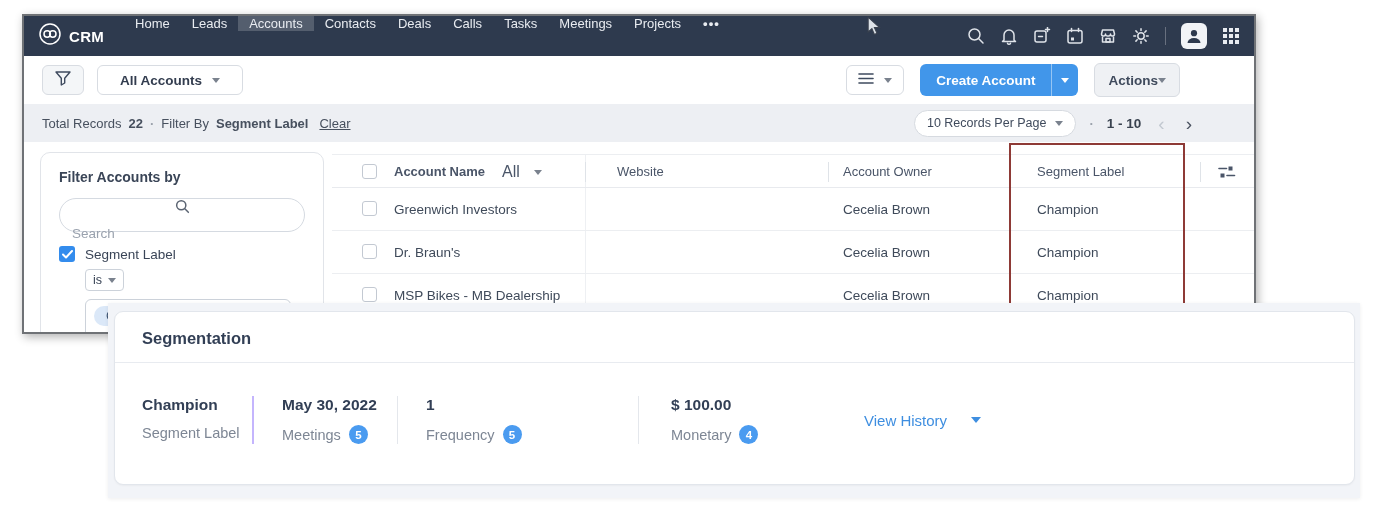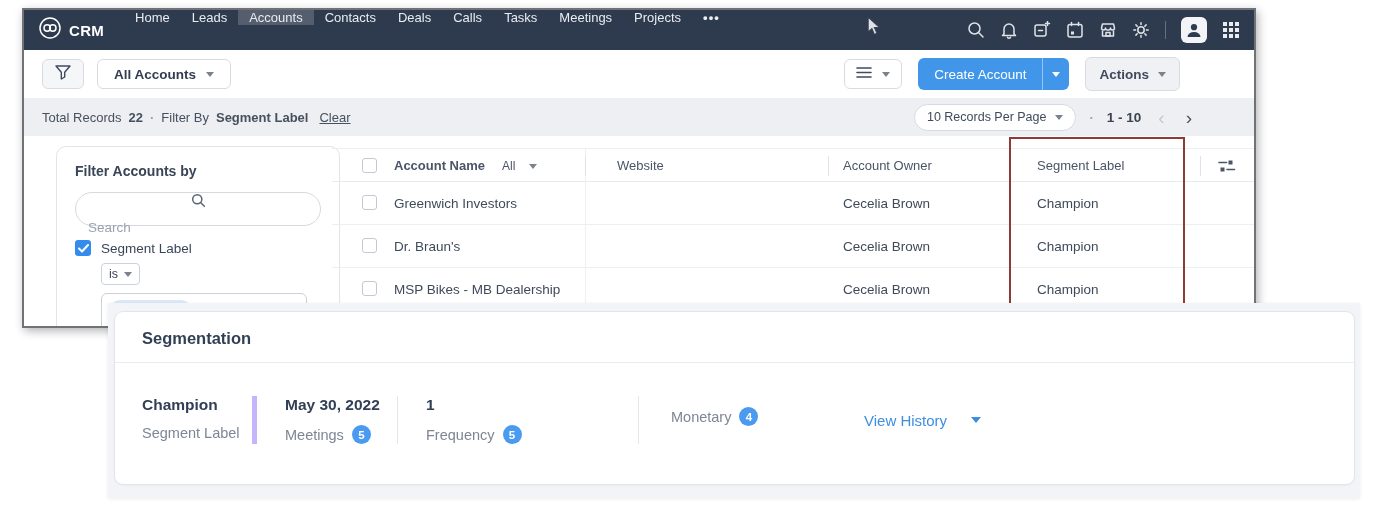--- a/index.html
+++ b/index.html
@@ -1,47 +1,47 @@
 <!DOCTYPE html>
 <html><head>
 <meta charset="utf-8">
 <style>
   * { margin:0; padding:0; box-sizing:border-box; }
   body { width:1386px; height:506px; background:#ffffff; font-family:"Liberation Sans", sans-serif; }
   .stage { position:relative; width:1386px; height:506px; background:#fff; overflow:hidden; }
 
   
-  .window { position:absolute; left:22px; top:8px; width:1234px; height:320px;
+  .window { position:absolute; left:22px; top:14px; width:1234px; height:320px;
             background:#d946ef; border:2px solid #6f7276; overflow:hidden;
             box-shadow:2px 3px 9px rgba(0,0,0,.30); z-index:1; }
 
   
   .navbar { height:40px; background:#2e3a4e; display:flex; align-items:stretch; padding:0 14px; }
   .brand { display:flex; align-items:center; gap:7px; margin-right:20px; }
   .brand-text { color:#fff; font-size:15px; font-weight:700; letter-spacing:.3px; }
   .nav-items { display:flex; align-items:flex-start; }
   .nav-item { display:flex; align-items:center; padding:0 11px; color:#e9ecf1; font-size:13px; cursor:default; }
   .nav-item.active { background:#545e6e; }
   .nav-item.more { letter-spacing:1px; font-weight:700; }
   .nav-right { margin-left:auto; display:flex; align-items:center; gap:15px; }
   .nav-right svg { display:block; }
   .nav-sep { width:1px; height:18px; background:rgba(255,255,255,.28); }
   .avatar { width:26px; height:26px; background:#f2f4f7; border-radius:6px; display:flex; align-items:center; justify-content:center; }
 
   
   .toolbar { height:48px; display:flex; align-items:center; padding:0 18px; background:#fff; }
   .btn { display:flex; align-items:center; border:1px solid #d8dce2; border-radius:6px; background:#fff; height:30px; }
   .funnel-btn { width:42px; justify-content:center; background:#f4f6f8; }
-  .view-selector { margin-left:13px; padding:0 16px; gap:10px; font-size:13.5px; font-weight:700; color:#333d4f; }
+  .view-selector { margin-left:13px; padding:0 22px; gap:10px; font-size:13.5px; font-weight:700; color:#333d4f; }
   .toolbar-right { margin-left:auto; display:flex; align-items:center; gap:16px; margin-right:56px; }
   .list-btn { padding:0 11px; gap:10px; }
   .create-split { display:flex; height:32px; border-radius:6px; overflow:hidden; }
-  .create-main { background:#4196ea; color:#fff; font-size:13.5px; font-weight:400; display:flex; align-items:center; padding:0 16px; }
+  .create-main { background:#4196ea; color:#fff; font-size:13.5px; font-weight:700; display:flex; align-items:center; padding:0 16px; }
   .create-caret { background:#4196ea; width:27px; display:flex; align-items:center; justify-content:center; border-left:1px solid rgba(255,255,255,.45); }
-  .actions-btn { height:16px; padding:16px 13px; gap:9px; background:#eff1f4; font-size:13.5px; font-weight:700; color:#3f4a5c; }
+  .actions-btn { height:16px; padding:16px 13px; background:#eff1f4; font-size:13.5px; font-weight:700; color:#3f4a5c; }
 
   .caret { width:0; height:0; border-left:4px solid transparent; border-right:4px solid transparent; border-top:5px solid #7a828e; }
   .caret.white { border-top-color:#fff; }
   .caret.blue { border-top-color:#3e8ee0; border-left-width:5px; border-right-width:5px; border-top-width:6px; }
 
   
   .records-bar { height:38px; background:#edeff3; display:flex; align-items:center; padding:0 18px; font-size:13px; color:#47505e; }
   .records-left { display:flex; align-items:center; gap:7px; }
   .bold { font-weight:700; }
   .dot-sep { color:#9aa1ab; font-weight:700; }
@@ -51,59 +51,59 @@
   .pg-range { font-weight:700; font-size:13.5px; color:#3a4350; }
   .chev { font-size:19px; line-height:1; padding:0 4px; }
   .chev.prev { color:#c2c8d0; }
   .chev.next { color:#4a5260; }
 
   
   .content { position:relative; height:192px; background:#fff; }
 
   
   .sidebar-card { position:absolute; left:16px; top:10px; width:284px; height:235px;
-                  border:1px solid #e1e4e9; border-radius:10px; background:#fff; padding:16px 18px;margin-left:16px; }
+                  border:1px solid #e1e4e9; border-radius:10px; background:#fff; padding:16px 18px; }
   .sidebar-title { font-size:14px; font-weight:700; color:#3a4557; }
   .search-pill { margin-top:13px; height:34px; border:1px solid #d5dae1; border-radius:17px; display:flex; align-items:center; padding:0 12px; gap:8px; background:#fff;flex-direction:column; }
   .search-pill input { border:none; outline:none; font-size:13.5px; color:#5b6472; width:100%; background:transparent; font-family:"Liberation Sans", sans-serif; }
   .search-pill input::placeholder { color:#9aa2ae; }
   .filter-row { margin-top:14px; display:flex; align-items:center; gap:10px; }
   .checkbox-checked { width:16px; height:16px; background:#338ced; border-radius:3px; display:flex; align-items:center; justify-content:center; }
   .filter-label { font-size:13.5px; color:#3a4557; }
   .op-box { margin-left:26px; margin-top:7px; display:inline-flex; align-items:center; gap:6px; border:1px solid #ccd2da; border-radius:4px; padding:3px 7px; font-size:12.5px; color:#3a4557; }
   .value-box { margin-left:26px; margin-top:8px; width:206px; height:40px; border:1px solid #ccd2da; border-radius:6px; position:relative; padding:6px 8px; background:#fff; }
   .chip { display:inline-block; background:#dbe8f8; color:#3d5372; font-size:12.5px; padding:3px 12px; border-radius:11px; }
   .value-caret { position:absolute; right:10px; top:16px; }
 
   
   .table-area { position:absolute; left:308px; top:0; right:0; bottom:0; font-size:13px; color:#4a5568; }
   .thead { position:absolute; left:0; right:0; top:12px; height:34px; border-top:1px solid #eceef1; border-bottom:1px solid #e8eaee; }
   .cell { position:absolute; line-height:34px; white-space:nowrap; }
   .cb { position:absolute; width:15px; height:15px; border:1.5px solid #c3c9d2; border-radius:3px; background:#fff; }
   .hdiv { position:absolute; width:1px; height:20px; top:7px; background:#dfe3e8; }
-  .all-filter { position:absolute; left:170px; top:0; display:flex; align-items:center; gap:14px; height:34px; font-size:12px; }
+  .all-filter { position:absolute; left:170px; top:0; display:flex; align-items:center; gap:14px; height:34px; font-size:16px; }
   .rows { position:absolute; left:0; right:0; top:46px; }
   .trow { position:relative; height:43px; border-bottom:1px solid #eceef1; font-size:13.5px; color:#3f4a5a; }
   .trow .cell { line-height:43px; }
   .frozen-div { position:absolute; left:253px; top:12px; height:163px; width:1px; background:#eef0f3; }
   .col-left-name { left:62px; }
   .col-left-owner { left:511px; }
   .col-left-segment { left:705px; }
 
   
   .red-box { position:absolute; left:985px; top:127px; width:176px; height:400px; border:2.5px solid #8e3a36; z-index:5; pointer-events:none; }
 
   
   .panel { position:absolute; left:108px; top:303px; width:1252px; height:195px; background:#f2f4f8; z-index:10; box-shadow:0 1px 4px rgba(0,0,0,.07); }
   .panel-card { position:absolute; left:6px; top:8px; right:5px; bottom:13px; background:#fff; border:1px solid #e2e6ec; border-radius:9px; box-shadow:0 1px 2px rgba(0,0,0,.04); overflow:hidden; }
   .panel-title { padding:17px 0 14px 27px; font-size:16.5px; font-weight:700; color:#323f55; border-bottom:1px solid #e8ebf0; }
   .metrics { display:flex; margin-top:33px; }
   .metric { padding-left:28px; }
   .metric.m1 { width:137px; padding-left:27px; }
-  .metric.m2 { width:145px; border-left:5px solid #c4b5fd; }
+  .metric.m2 { width:145px; border-left:2px solid #c4b5fd; }
   .metric.m3 { width:241px; border-left:1px solid #e4e7ec; }
   .metric.m4 { width:220px; border-left:1px solid #e4e7ec; padding-left:32px; }
   .metric-value { font-size:15.5px; font-weight:700; color:#323f55; white-space:nowrap; }
   .metric-label { margin-top:11px; font-size:14.5px; color:#7d8694; display:flex; align-items:center; gap:8px; white-space:nowrap; }
   .badge { width:19px; height:19px; border-radius:50%; background:#4a9bf0; color:#fff; font-size:11.5px; font-weight:700; display:inline-flex; align-items:center; justify-content:center; }
   .view-history { display:flex; align-items:center; gap:24px; color:#3e8ee0; font-size:15px; align-self:center; margin-left:6px; cursor:pointer; }
 
   
   .cursor { position:absolute; left:866px; top:16px; z-index:30; pointer-events:none; }
 </style>
@@ -365,20 +365,21 @@
           </div>
         </div>
         <div class="metric m3">
           <div class="metric-value">1</div>
           <div class="metric-label">
             <span>Frequency</span>
             <span class="badge">5</span>
           </div>
         </div>
         <div class="metric m4">
+          <div class="metric-value">$ 100.00</div>
           <div class="metric-label">
             <span>Monetary</span>
             <span class="badge">4</span>
           </div>
         </div>
         <div class="view-history">
           <span>View History</span>
           <span class="caret blue"></span>
         </div>
       </div>

